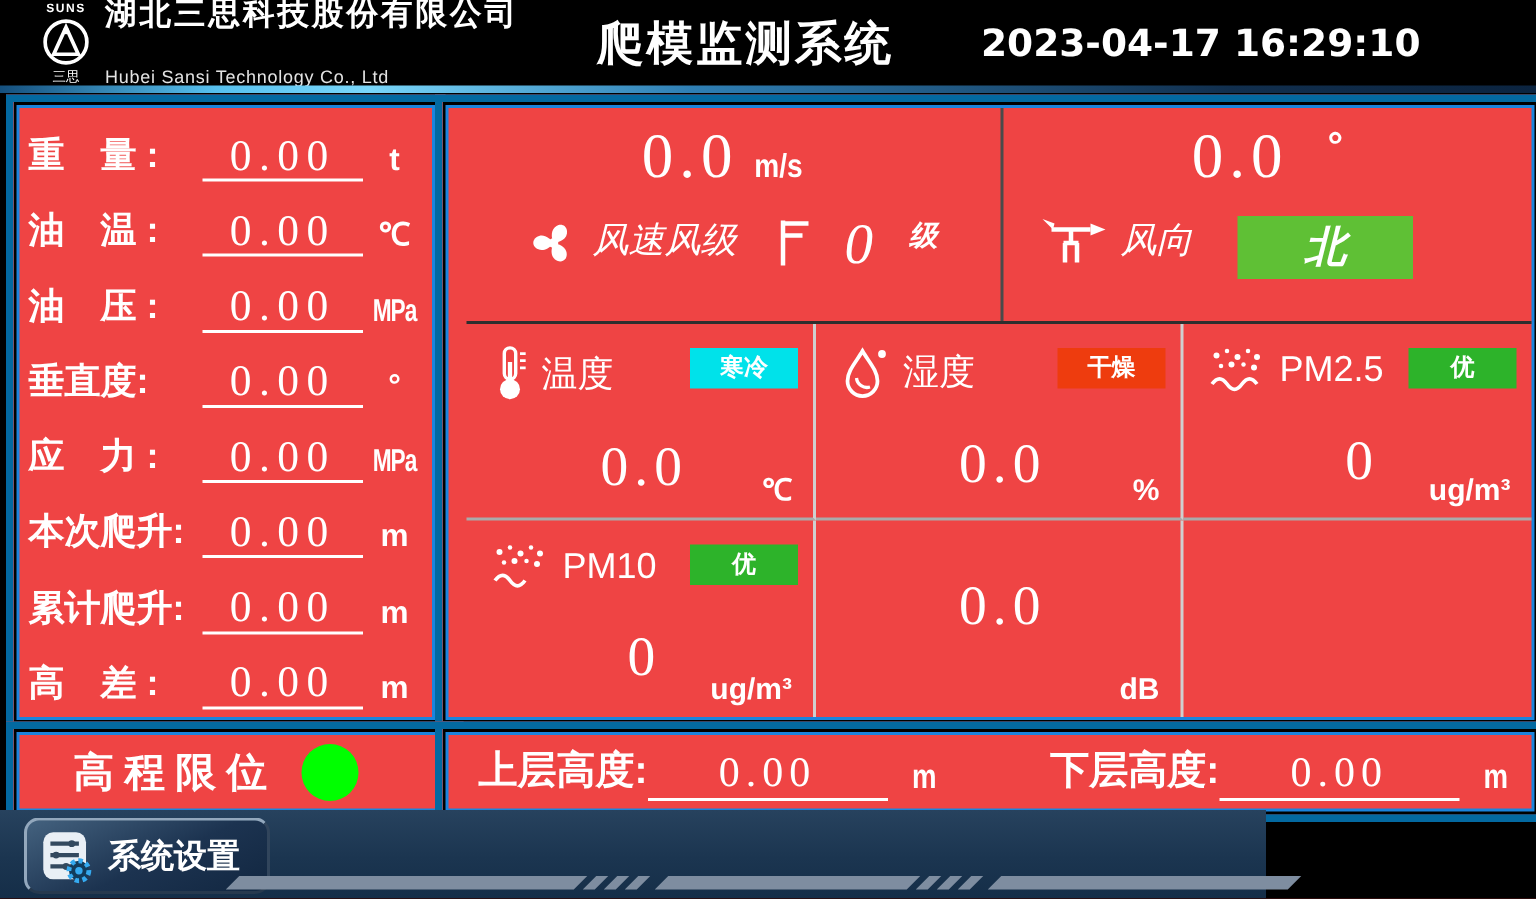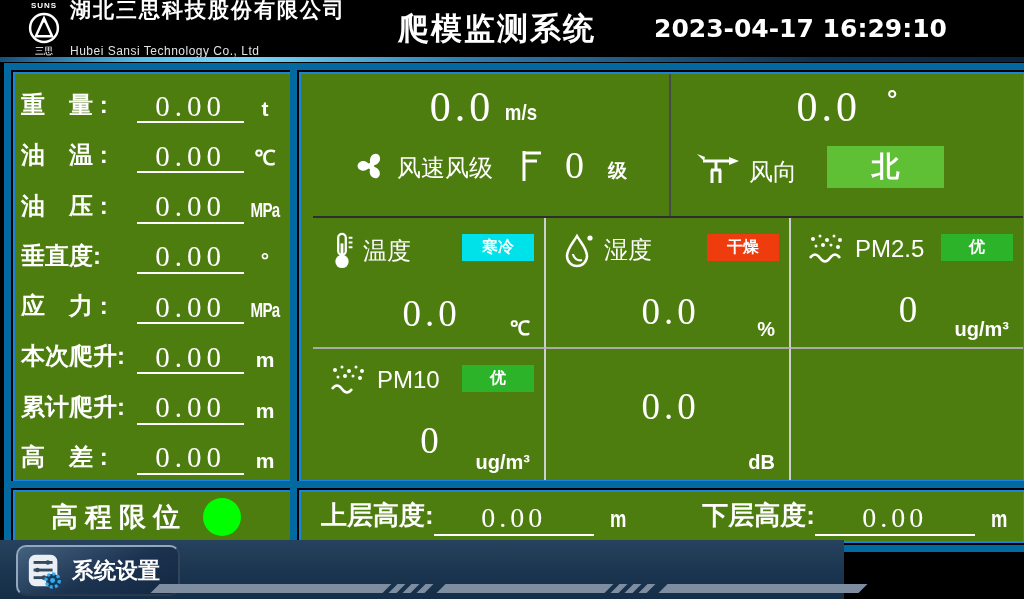--- a/index.html
+++ b/index.html
@@ -13,21 +13,21 @@
   .logo-bottom{font-size:9px;margin-top:1px;}
   .company{margin-left:8px;display:flex;flex-direction:column;line-height:1.15;gap:23px;}
   .company-cn{font-size:21px;font-weight:bold;letter-spacing:2px;}
   .company-en{font-size:12px;color:#e3e3e3;letter-spacing:0.5px;}
   .app-title{margin-left:52px;font-size:31px;font-weight:bold;letter-spacing:2px;}
   .datetime{margin-left:58px;font-size:25px;font-weight:bold;font-family:"DejaVu Sans",sans-serif;}
   .grad-line{position:absolute;left:0;top:57px;width:1024px;height:5px;
      background:linear-gradient(to right,#15507e 0%,#57c0ee 14%,#79d6fa 24%,#2f7fb4 45%,#112f4e 80%,#0b2440 100%);}
 
   
-  .bpanel{position:absolute;background:#4d7c0f;border:7px solid #0369a1;
+  .bpanel{position:absolute;background:#ef4444;border:5px solid #0369a1;
           box-shadow:inset 0 0 0 2px #000, inset 0 0 0 4px #1b84dd;}
 
   
   .left-panel{left:4px;top:63px;width:283px;height:414px;}
   .left-inner{position:absolute;inset:6px 8px 6px 10px;display:flex;flex-direction:column;justify-content:space-around;}
   .metric-row{display:flex;align-items:flex-end;height:44px;}
   .metric-label{width:116px;font-size:24px;font-weight:bold;padding-bottom:2px;white-space:nowrap;}
   .metric-value{flex:1;border-bottom:2px solid #fff;text-align:center;
      font-family:"Liberation Serif",serif;font-size:29px;letter-spacing:5px;line-height:1.05;}
   .metric-unit{width:42px;text-align:center;font-weight:bold;font-size:21px;padding-bottom:2px;}
@@ -37,21 +37,21 @@
   .main-panel{left:290px;top:63px;width:730px;height:414px;}
   .main-inner{position:absolute;inset:4px;display:flex;flex-direction:column;}
   .wind-row{height:142px;display:flex;}
   .wind-half{display:flex;flex-direction:column;}
   .wind-left{width:368px;border-right:2px solid #4a4a4a;}
   .wind-right{flex:1;}
   .big-line{display:flex;justify-content:center;align-items:flex-start;margin-top:12px;height:52px;}
   .big-value{font-family:"Liberation Serif",serif;font-size:42px;line-height:1;letter-spacing:4px;}
   .big-unit{font-size:22px;font-weight:bold;margin-left:8px;margin-top:14px;transform:scaleX(0.85);}
   .deg-unit{font-size:26px;font-weight:bold;margin-left:26px;margin-top:-2px;}
-  .wind-sub{display:flex;align-items:flex-end;margin-top:8px;}
+  .wind-sub{display:flex;align-items:flex-start;margin-top:8px;font-style:italic;}
   .wind-left .wind-sub{padding-left:52px;}
   .wind-right .wind-sub{padding-left:24px;}
   .wind-label{font-size:24px;margin-left:8px;}
   .scale-flag{margin-left:26px;}
   .scale-value{font-family:"Liberation Serif",serif;font-size:38px;margin-left:22px;line-height:1;}
   .scale-unit{font-size:19px;font-weight:bold;margin-left:24px;}
   .dir-box{margin-left:30px;width:117px;height:42px;display:flex;align-items:center;justify-content:center;
            font-size:28px;font-weight:bold;}
 
   

